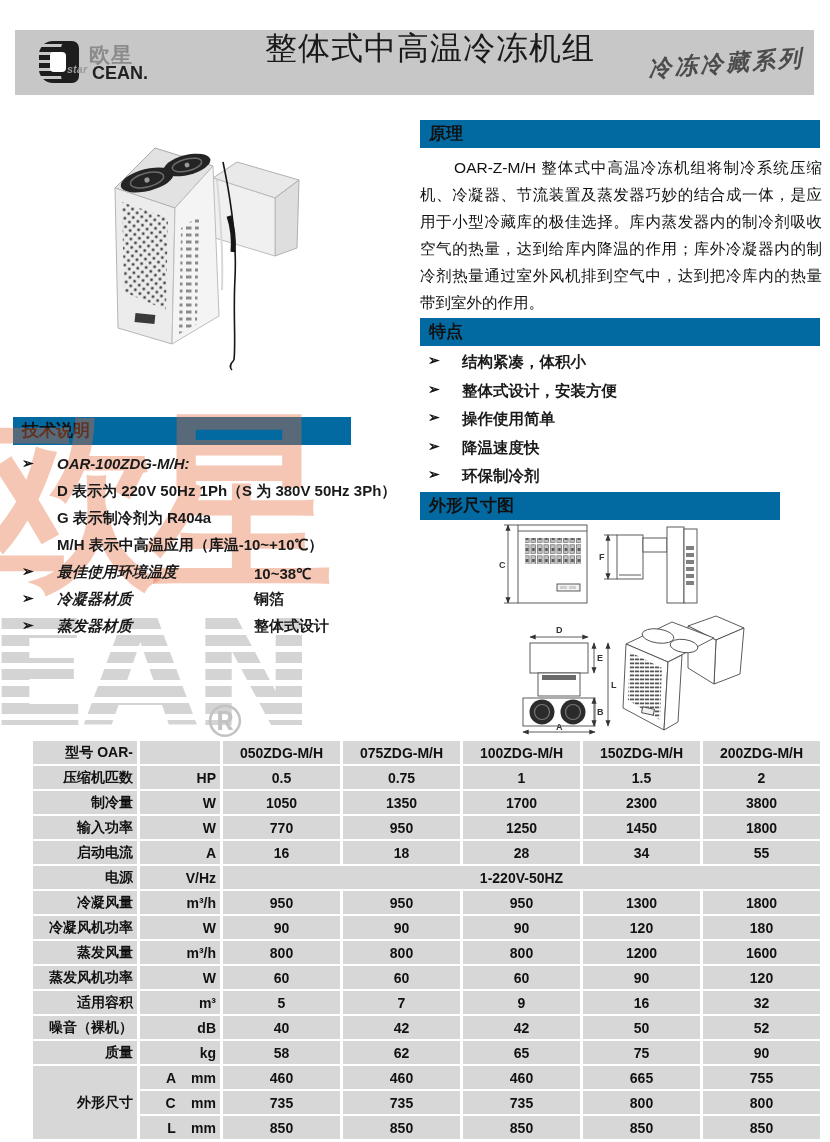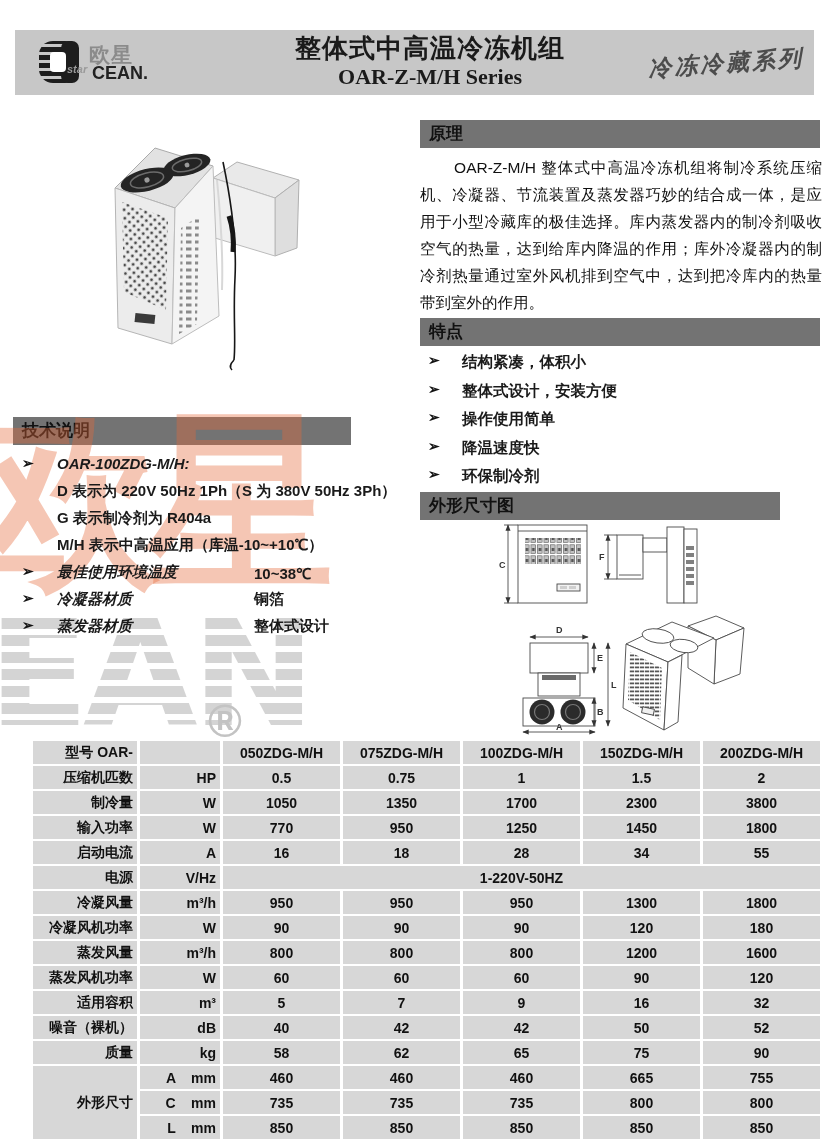--- a/index.html
+++ b/index.html
@@ -9,28 +9,28 @@
     font-family:"Liberation Sans",sans-serif;color:#1a1a1a;
   }
   
   .banner{position:absolute;left:15px;top:30px;width:799px;height:65px;background:#c7c7c7;}
   .logo{position:absolute;left:22px;top:7px;width:160px;height:52px;}
   .logo-mark{position:absolute;left:0;top:2px;}
   .logo-cn{position:absolute;left:52px;top:4px;font-size:21px;font-weight:bold;color:#8b8b8b;letter-spacing:1px;}
   .logo-star{position:absolute;left:30px;top:26px;font-size:11px;font-style:italic;color:#9a9a9a;font-weight:bold;}
   .logo-ocean{position:absolute;left:55px;top:26px;font-size:18px;font-weight:900;color:#222;letter-spacing:0px;}
   .title-wrap{position:absolute;left:240px;top:3px;width:350px;text-align:center;}
-  .title-cn{font-size:26px;font-weight:bold;line-height:31px;letter-spacing:1px;}
+  .title-cn{font-size:32px;font-weight:normal;line-height:31px;letter-spacing:1px;}
   .title-en{font-size:22px;font-weight:bold;font-family:"Liberation Serif",serif;line-height:26px;}
   .series{
     position:absolute;right:10px;top:18px;font-size:23px;font-weight:bold;font-style:italic;
     font-family:"DejaVu Serif",serif;color:#4c4c4c;transform:rotate(-4deg);letter-spacing:3px;
   }
   
-  .sec-bar{position:absolute;height:28px;background:#737373;font-size:17px;font-weight:bold;
+  .sec-bar{position:absolute;height:28px;background:#0369a1;font-size:17px;font-weight:bold;
     line-height:28px;padding-left:9px;box-sizing:border-box;color:#111;}
   .bar-principle{left:420px;top:120px;width:400px;}
   .bar-features{left:420px;top:318px;width:400px;}
   .bar-dims{left:420px;top:492px;width:360px;}
   .bar-tech{left:13px;top:417px;width:338px;}
   .bar-specs{left:13px;top:700px;width:394px;}
   
   .principle-body{
     position:absolute;left:420px;top:154px;width:402px;font-size:15.5px;line-height:27px;
     font-weight:400;text-align:justify;text-indent:2.2em;color:#111;
@@ -88,21 +88,20 @@
         <rect x="2" y="2" width="40" height="42" rx="14" fill="url(#lstripe)"></rect>
         <rect x="24" y="2" width="18" height="42" rx="7" fill="#1d1d1d"></rect>
         <rect x="13" y="13" width="16" height="20" rx="4" fill="#ffffff"></rect>
       </svg>
       <span class="logo-cn">欧星</span>
       <span class="logo-star">star</span>
       <span class="logo-ocean">CEAN.</span>
     </div>
     <div class="title-wrap">
       <div class="title-cn">整体式中高温冷冻机组</div>
-      <div class="title-en">OAR-Z-M/H Series</div>
     </div>
     <div class="series">冷冻冷藏系列</div>
   </div>
 
   <svg class="photo" width="300" height="290" viewBox="0 0 300 290">
     <defs>
       <pattern id="dots" width="6" height="6" patternUnits="userSpaceOnUse" patternTransform="rotate(40)">
         <circle cx="2" cy="2" r="1.5" fill="#4a4a4a"></circle>
       </pattern>
       <pattern id="slots" width="9" height="7" patternUnits="userSpaceOnUse">

